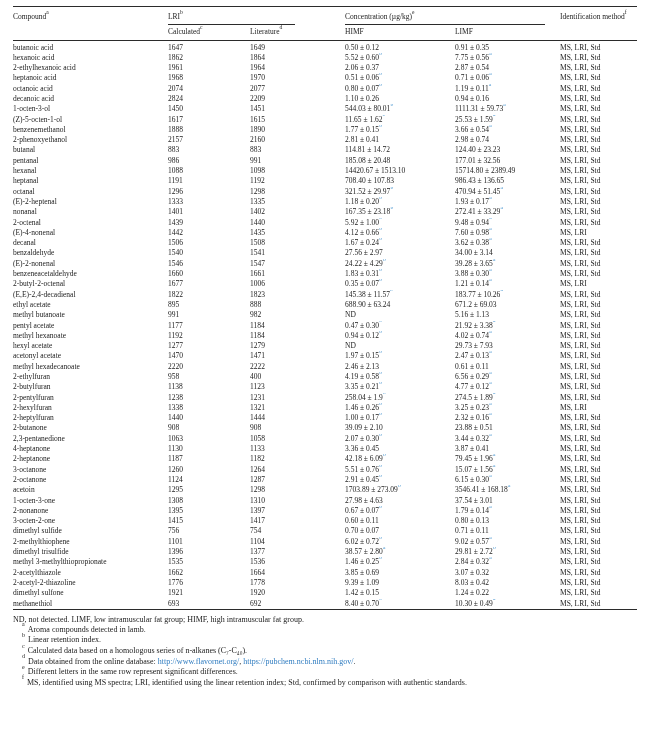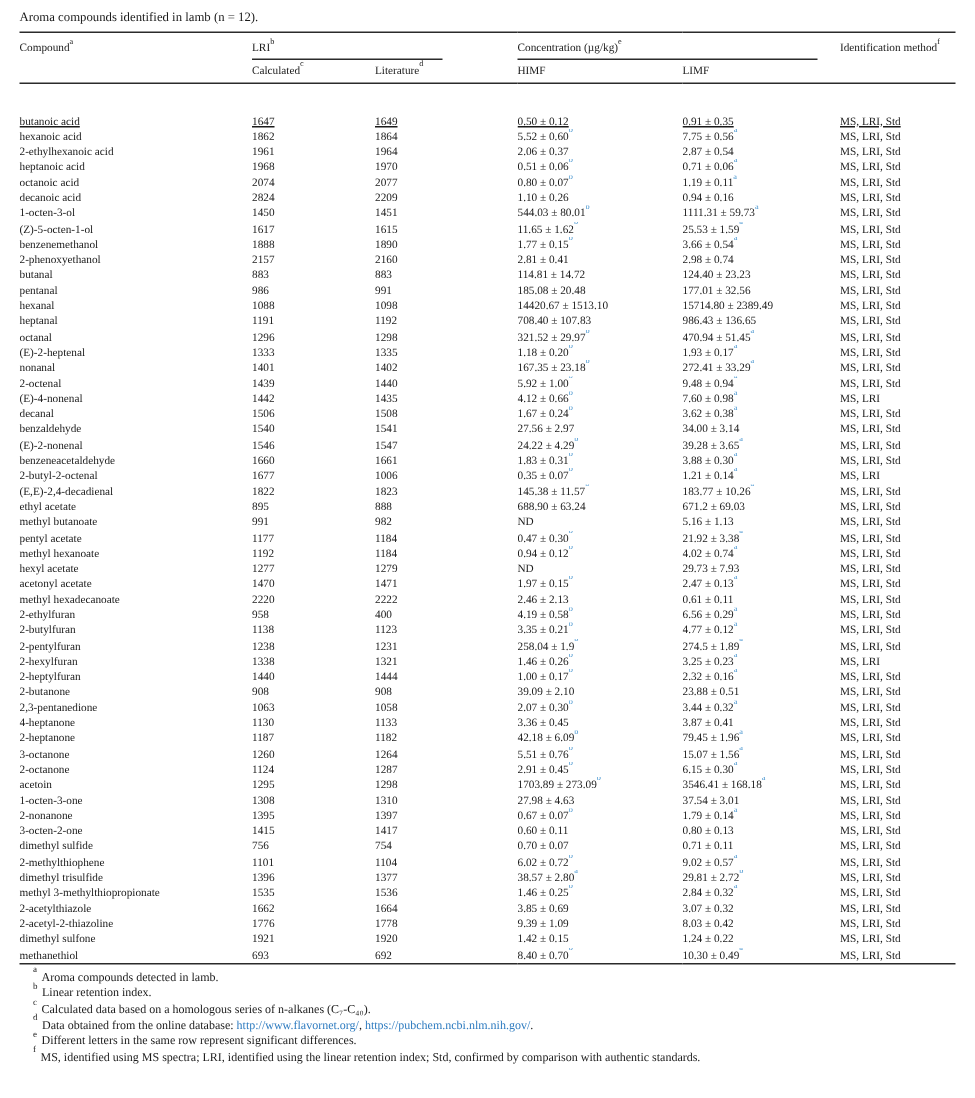--- a/index.html
+++ b/index.html
@@ -14,34 +14,33 @@
   col.c4{width:110px} col.c5{width:105px} col.c6{width:77px}
   th { font-weight:normal; text-align:left; font-size:7.5px; vertical-align:top; }
   thead tr.grp-row th { padding-top:5px; height:18px; }
   thead tr.sub-row th { height:15px; padding-top:2px; }
   thead th.hb { border-bottom:1px solid #2b2b2b; }
   .grp-wrap { border-bottom:1px solid #2b2b2b; padding-bottom:3px; }
   .grp-wrap.lri { width:127px; }
   .grp-wrap.conc { width:200px; }
   tbody td { font-size:7.5px; height:10.3px; line-height:10.3px; vertical-align:baseline;
              white-space:nowrap; overflow:hidden; }
-  tbody tr:first-child td { padding-top:20px;text-decoration:underline; }
+  tbody tr:first-child td { padding-top:2px; }
   sup { font-size:5.5px; line-height:0; position:relative; top:-0.3em; }
   sup.vsup { color:#4694cf; }
   .footnotes { margin-top:4px; }
   .nd-line { font-size:8px; line-height:11px; }
   .fn-item { font-size:8px; line-height:10.6px; padding-left:9px; }
   .fn-item sup { font-size:6px; margin-right:3px; }
   a.fn-link { color:#2f7cc0; text-decoration:none; cursor:pointer; }
 </style>
 </head>
 <body>
 
 <div class="page">
-  <div class="tbl-subtitle">Aroma compounds identified in lamb (n = 12).</div>
 
   <table>
     <colgroup>
       <col class="c1">
         <col class="c2">
         <col class="c3">
         <col class="c4">
         <col class="c5">
         <col class="c6">
     </colgroup>
@@ -501,20 +500,21 @@
           <td>693</td>
           <td>692</td>
           <td>8.40 ± 0.70<sup class="vsup">b</sup></td>
           <td>10.30 ± 0.49<sup class="vsup">a</sup></td>
           <td>MS, LRI, Std</td>
         </tr>
       </tbody>
   </table>
 
   <div class="footnotes">
+    <div class="nd-line">ND, not detected. LIMF, low intramuscular fat group; HIMF, high intramuscular fat group.</div>
     <div>
         <div class="fn-item"><sup>a</sup>Aroma compounds detected in lamb.</div>
         <div class="fn-item"><sup>b</sup>Linear retention index.</div>
         <div class="fn-item"><sup>c</sup>Calculated data based on a homologous series of n-alkanes (C₇-C₄₀).</div>
         <div class="fn-item"><sup>d</sup>Data obtained from the online database: <a class="fn-link">http://www.flavornet.org/</a>, <a class="fn-link">https://pubchem.ncbi.nlm.nih.gov/</a>.</div>
         <div class="fn-item"><sup>e</sup>Different letters in the same row represent significant differences.</div>
         <div class="fn-item"><sup>f</sup>MS, identified using MS spectra; LRI, identified using the linear retention index; Std, confirmed by comparison with authentic standards.</div>
       </div>
   </div>
 </div>

